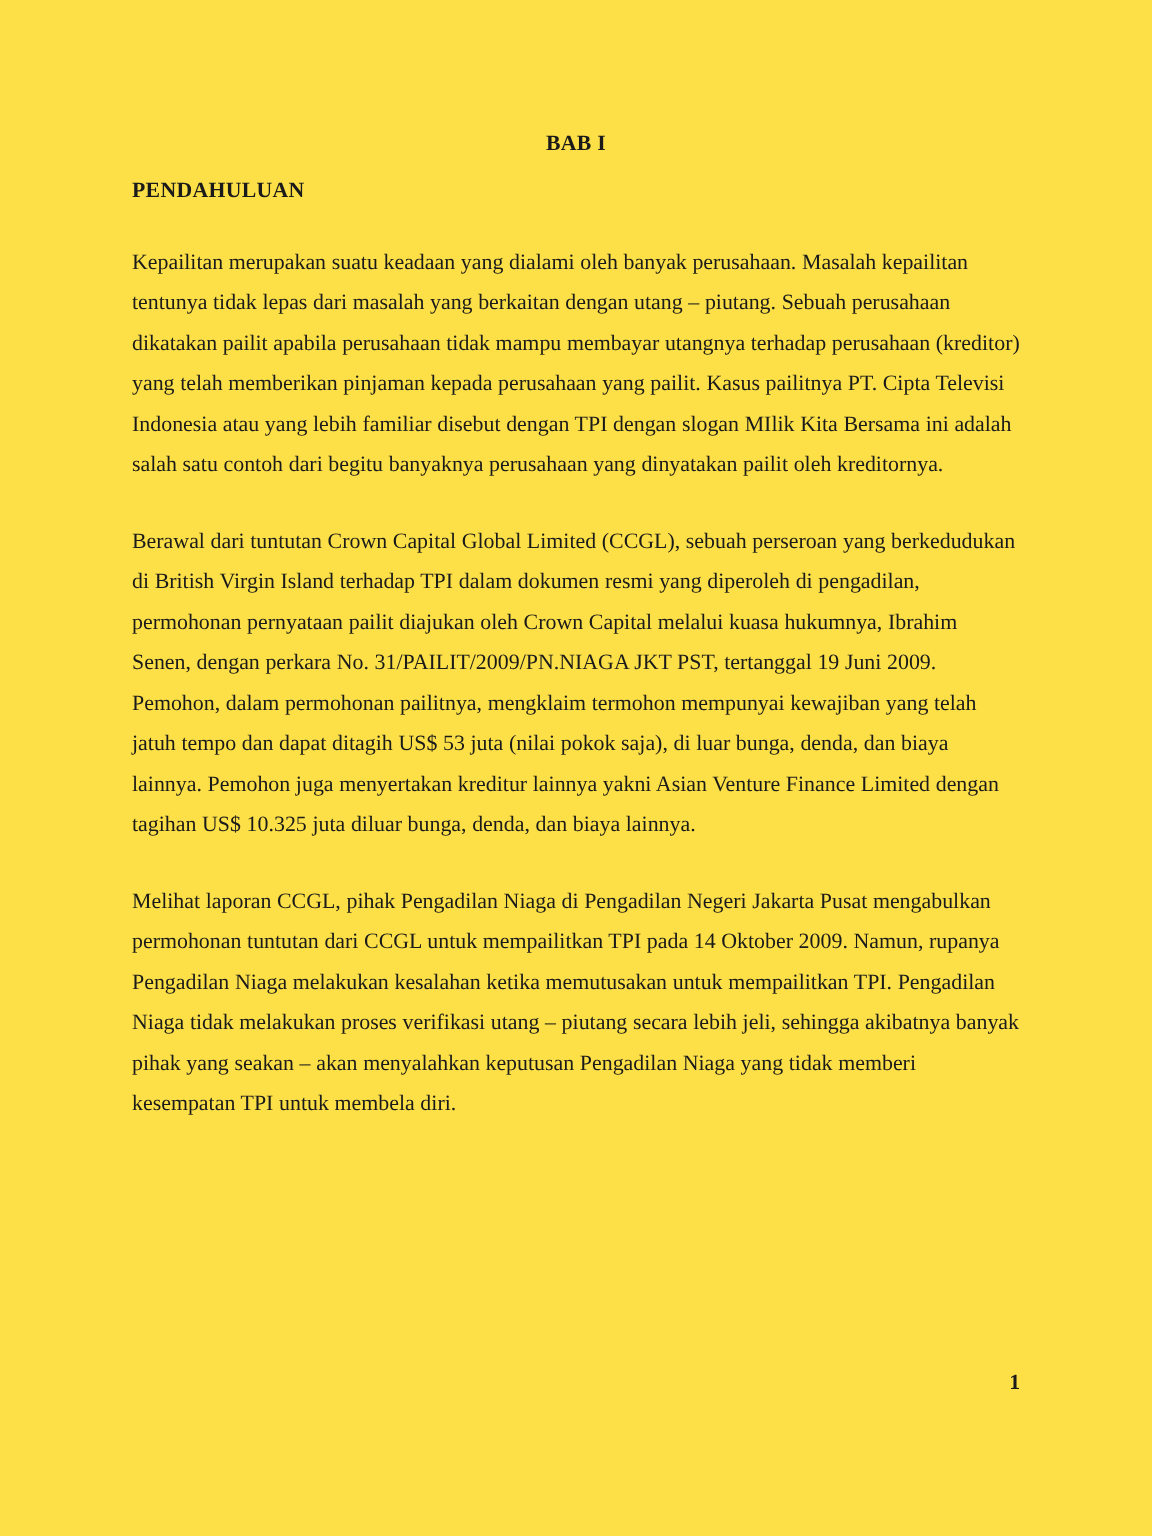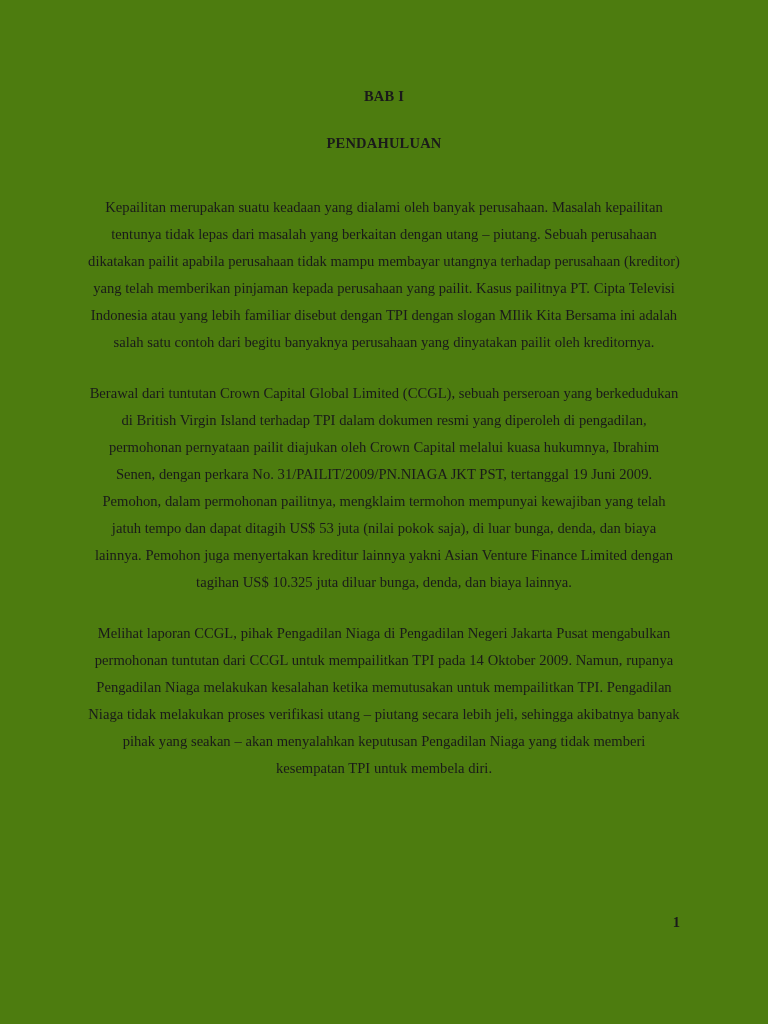--- a/index.html
+++ b/index.html
@@ -13,21 +13,21 @@
     font-family: "Liberation Serif", "DejaVu Serif", serif;
     color: #1a1a1a;
     overflow: hidden;
   }
 
   .page {
     position: relative;
     width: 768px;
     height: 1024px;
     box-sizing: border-box;
-    background: #4d7c0f;
+    background: #fde047;
     text-decoration: underline;
   }
 
   .content {
     position: absolute;
     left: 88px;
     top: 0;
     width: 592px;
   }
 
@@ -35,42 +35,41 @@
     text-align: center;
     font-weight: bold;
     font-size: 14.5px;
     letter-spacing: 0.2px;
     margin: 0;
     padding-top: 89px;
     line-height: 1;
   }
 
   .chapter-subheading {
-    text-align: center;
     font-weight: bold;
     font-size: 14.5px;
     letter-spacing: 0.2px;
-    margin: 16px;
+    margin: 0;
     padding-top: 16px;
     line-height: 1;
   }
 
   .section-heading {
     font-weight: bold;
     font-size: 14.5px;
     margin: 0;
     padding-top: 40px;
     line-height: 1;
     white-space: pre;
   }
 
   .body-text {
     font-size: 14.6px;
     line-height: 27px;
-    text-align: center;
+    text-align: left;
     margin: 0;
     padding-top: 24px;
     word-spacing: 0.1px;
   }
 
   .body-text.first-para {
     padding-top: 28px;
   }
 
   .page-number {

